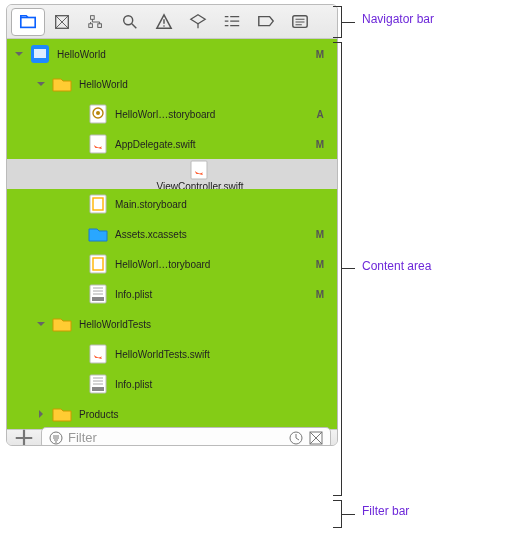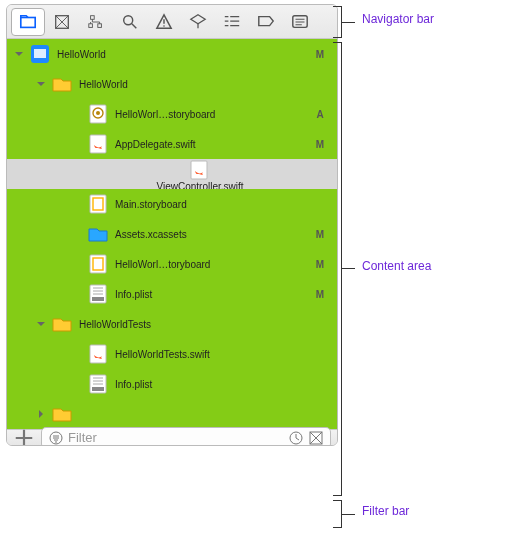--- a/index.html
+++ b/index.html
@@ -326,20 +326,21 @@
           <span class="disclosure">
             <svg viewBox="0 0 10 10">
               <path d="M3 1l4 4-4 4z" fill="#666"></path>
             </svg>
           </span>
           <span class="file-icon">
             <svg viewBox="0 0 22 22">
               <path d="M2 6v12h18V8H12l-2-2H2z" fill="#ffcc33" stroke="#c99a00"></path>
             </svg>
           </span>
+          <span class="label">Products</span>
           <span class="status"></span>
         </div>
       </div>
 
     <div class="filterbar">
       <div class="plus-btn">
         <svg viewBox="0 0 16 16">
             <path d="M8 2v12M2 8h12" stroke="currentColor" stroke-width="1.6" fill="none"></path>
           </svg>
       </div>

